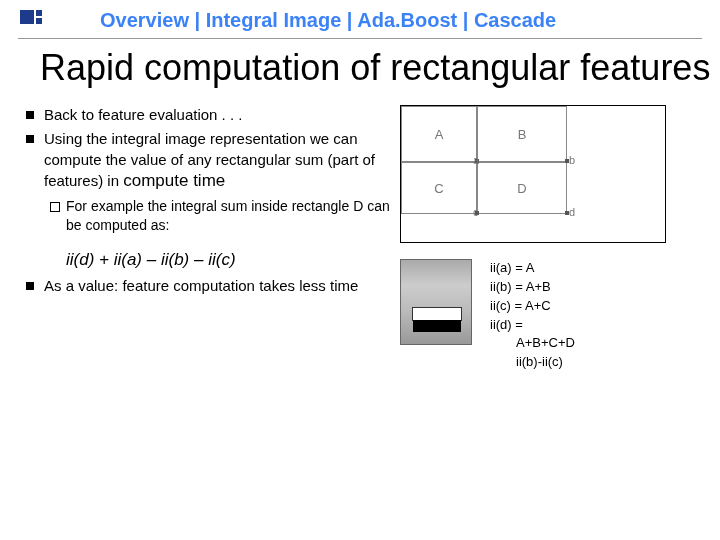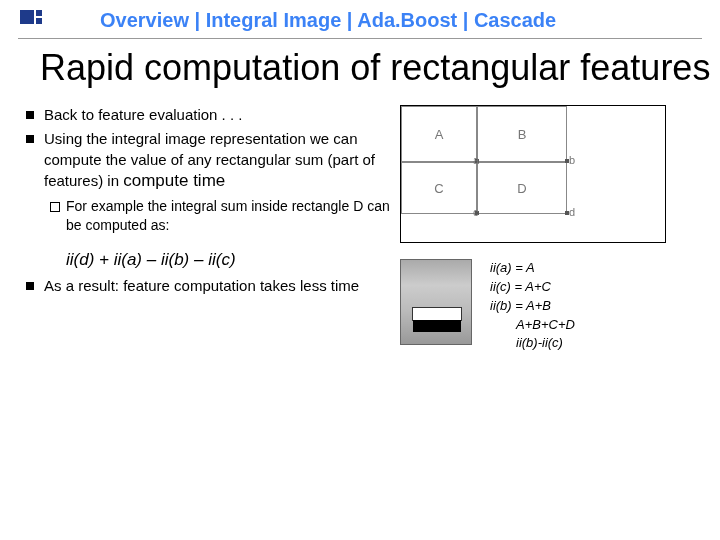--- a/index.html
+++ b/index.html
@@ -179,21 +179,20 @@
   .face::after {
     content: "";
     position: absolute;
     top: 60px; left: 12px;
     width: 48px; height: 12px;
     background: #000;
   }
   .eqs {
     font-size: 13px;
     line-height: 1.45;
-    font-style: italic;
   }
   .indent { padding-left: 26px; }
 </style>
 </head>
 <body>
 
 <div class="header">
   <div class="header-line">
     <div class="logo">
       <div class="logo-big"></div>
@@ -214,21 +213,21 @@
         <span>Using the integral image representation we can  compute the value of any rectangular sum (part of features) in </span><span class="emph">compute time</span>
         <ul class="sub">
           <li>For example the integral sum inside rectangle D can be computed as:</li>
         </ul>
       </li>
     </ul>
     <div class="formula">
       <span>ii(d) + ii(a) – ii(b) – ii(c)</span>
     </div>
     <ul class="bullets">
-      <li>As a result: feature computation takes less time</li>
+      <li>As a value: feature computation takes less time</li>
     </ul>
   </div>
 
   <div class="right">
     <div class="diagram">
       <div class="cells">
         <div class="cell">A</div>
         <div class="cell">B</div>
         <div class="cell">C</div>
         <div class="cell">D</div>
@@ -240,20 +239,21 @@
       <div class="plabel pa">a</div>
       <div class="plabel pb">b</div>
       <div class="plabel pc">c</div>
       <div class="plabel pd">d</div>
     </div>
 
     <div class="face-row">
       <div class="face"></div>
       <div class="eqs">
         <div>ii(a) = A</div>
+        <div>ii(b) = A+B</div>
         <div>ii(c) = A+C</div>
-        <div>ii(b) = A+B</div>
+        <div>ii(d) =</div>
         <div class="indent">A+B+C+D</div>
         <div class="indent">ii(b)-ii(c)</div>
       </div>
     </div>
   </div>
 </div>
 
 </body></html>

